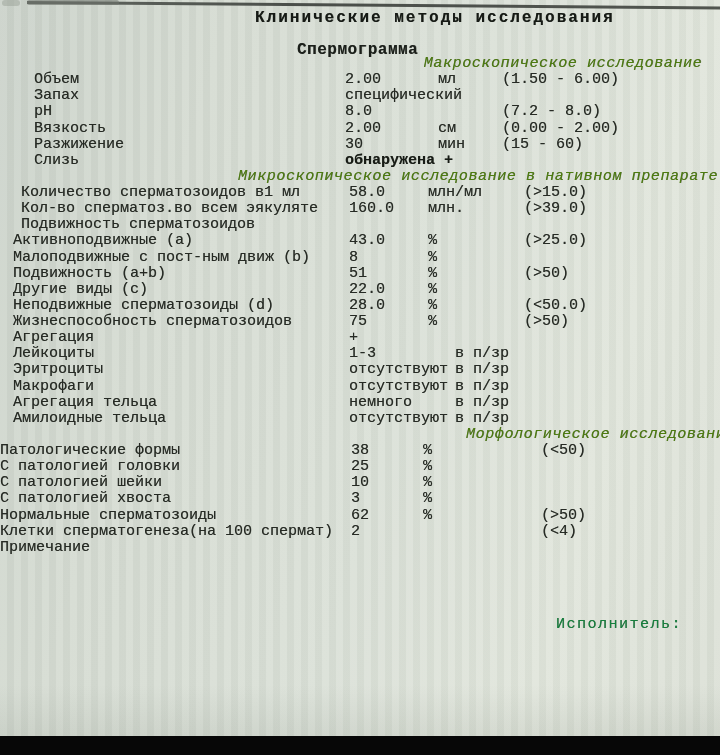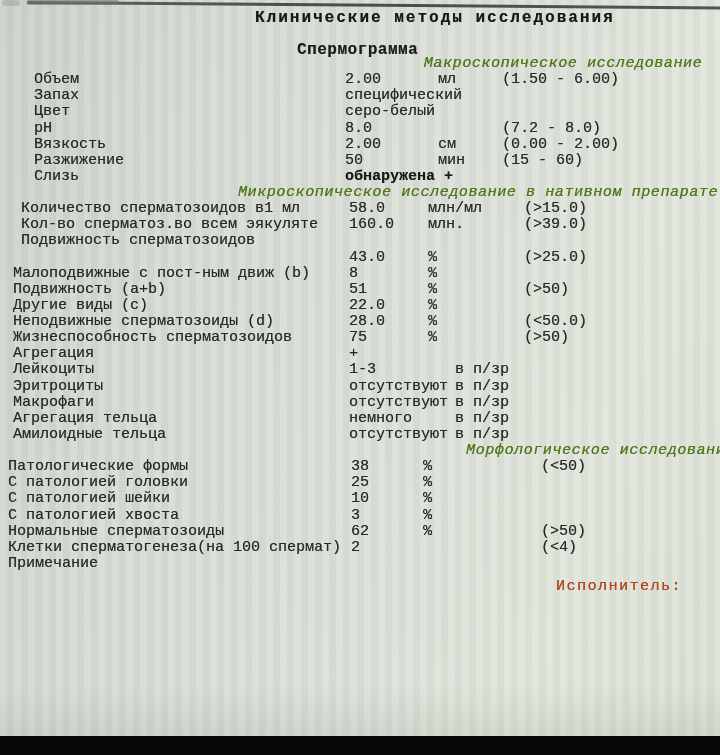--- a/index.html
+++ b/index.html
@@ -38,26 +38,26 @@
   .row.heading{font-style:italic;letter-spacing:0.6px;color:#4d7c0f;text-align:center;}
   .v-bold{font-weight:bold;color:#181c16;text-align:right;}
   
   .s0 .label{padding-left:34px}
   .s0 .value{left:345px}.s0 .unit{left:438px}.s0 .ref{left:502px}
   .s0 .heading{padding-left:203px}
   .s1 .label{padding-left:21px}
   .s1 .row:nth-child(n+5) .label{padding-left:13px}
   .s1 .value{left:349px}.s1 .unit{left:428px}.s1 .unit.far{left:455px}.s1 .ref{left:524px}
   .s1 .heading{padding-left:118px}
-  .s2 .label{padding-left:8px}
+  .s2 .label{}
   .s2 .value{left:351px}.s2 .unit{left:423px}.s2 .ref{left:541px}
   .s2 .heading{padding-left:233px}
   .executor{
-    position:absolute;top:578px;left:556px;
-    font-size:15px;letter-spacing:1.5px;color:#c2410c;white-space:pre;
+    position:absolute;top:616px;left:556px;
+    font-size:15px;letter-spacing:1.5px;color:#15803d;white-space:pre;
   }
   
   .top-line{
     position:absolute;top:1px;left:27px;width:695px;height:3px;
     background:linear-gradient(to right,#565b55,#3a3e3a 40%,#41453f);
     transform:rotate(0.45deg);transform-origin:left center;opacity:0.9;
   }
   .top-smear{
     position:absolute;top:0;left:27px;width:92px;height:5px;
     background:#6d736b;opacity:0.55;border-radius:2px;
@@ -79,32 +79,31 @@
 <div class="corner-smudge"></div>
 
 <div class="doc">
   <div class="title">Клинические методы исследования</div>
   <div class="subtitle">Спермограмма</div>
   <main class="rows" id="report-body">
       <section class="sec s0">
         <div class="row heading"><span class="heading">Макроскопическое исследование</span></div>
         <div class="row"><span class="label">Объем</span><span class="value">2.00</span><span class="unit">мл</span><span class="ref">(1.50 - 6.00)</span></div>
         <div class="row"><span class="label">Запах</span><span class="value">специфический</span></div>
-        <div class="row"><span class="label">Цвет</span><span class="value">серо-белый</span></div>
         <div class="row"><span class="label">pH</span><span class="value">8.0</span><span class="ref">(7.2 - 8.0)</span></div>
         <div class="row"><span class="label">Вязкость</span><span class="value">2.00</span><span class="unit">см</span><span class="ref">(0.00 - 2.00)</span></div>
-        <div class="row"><span class="label">Разжижение</span><span class="value">50</span><span class="unit">мин</span><span class="ref">(15 - 60)</span></div>
+        <div class="row"><span class="label">Разжижение</span><span class="value">30</span><span class="unit">мин</span><span class="ref">(15 - 60)</span></div>
         <div class="row"><span class="label">Слизь</span><span class="value v-bold">обнаружена +</span></div>
       </section>
       <section class="sec s1">
         <div class="row heading"><span class="heading">Микроскопическое исследование в нативном препарате</span></div>
         <div class="row"><span class="label">Количество сперматозоидов в1 мл</span><span class="value">58.0</span><span class="unit">млн/мл</span><span class="ref">(&gt;15.0)</span></div>
         <div class="row"><span class="label">Кол-во сперматоз.во всем эякуляте</span><span class="value">160.0</span><span class="unit">млн.</span><span class="ref">(&gt;39.0)</span></div>
         <div class="row"><span class="label">Подвижность сперматозоидов</span></div>
-        <div class="row"><span class="value">43.0</span><span class="unit">%</span><span class="ref">(&gt;25.0)</span></div>
+        <div class="row"><span class="label">Активноподвижные (a)</span><span class="value">43.0</span><span class="unit">%</span><span class="ref">(&gt;25.0)</span></div>
         <div class="row"><span class="label">Малоподвижные с пост-ным движ (b)</span><span class="value">8</span><span class="unit">%</span></div>
         <div class="row"><span class="label">Подвижность (a+b)</span><span class="value">51</span><span class="unit">%</span><span class="ref">(&gt;50)</span></div>
         <div class="row"><span class="label">Другие виды (c)</span><span class="value">22.0</span><span class="unit">%</span></div>
         <div class="row"><span class="label">Неподвижные сперматозоиды (d)</span><span class="value">28.0</span><span class="unit">%</span><span class="ref">(&lt;50.0)</span></div>
         <div class="row"><span class="label">Жизнеспособность сперматозоидов</span><span class="value">75</span><span class="unit">%</span><span class="ref">(&gt;50)</span></div>
         <div class="row"><span class="label">Агрегация</span><span class="value">+</span></div>
         <div class="row"><span class="label">Лейкоциты</span><span class="value">1-3</span><span class="unit far">в п/зр</span></div>
         <div class="row"><span class="label">Эритроциты</span><span class="value">отсутствуют</span><span class="unit far">в п/зр</span></div>
         <div class="row"><span class="label">Макрофаги</span><span class="value">отсутствуют</span><span class="unit far">в п/зр</span></div>
         <div class="row"><span class="label">Агрегация тельца</span><span class="value">немного</span><span class="unit far">в п/зр</span></div>

